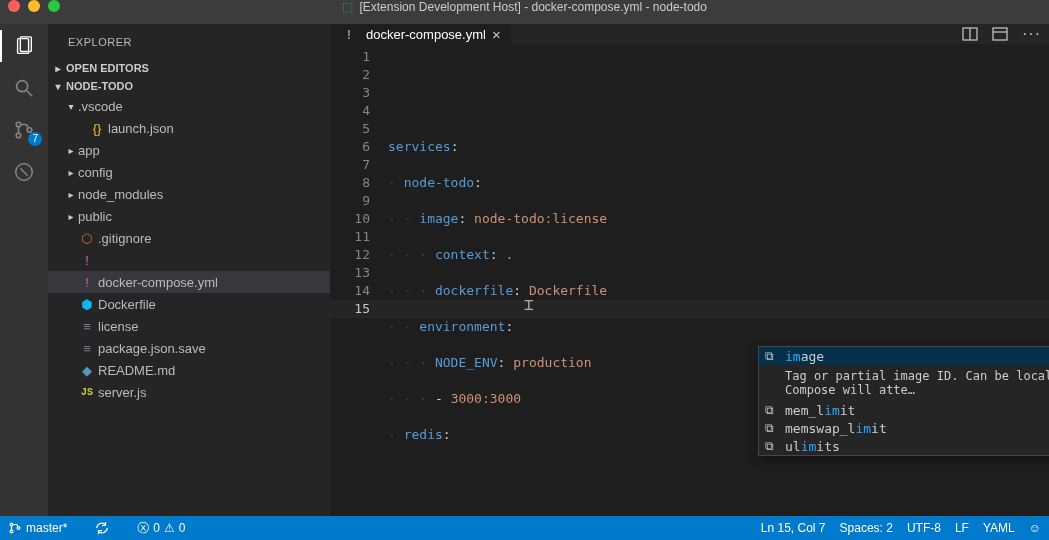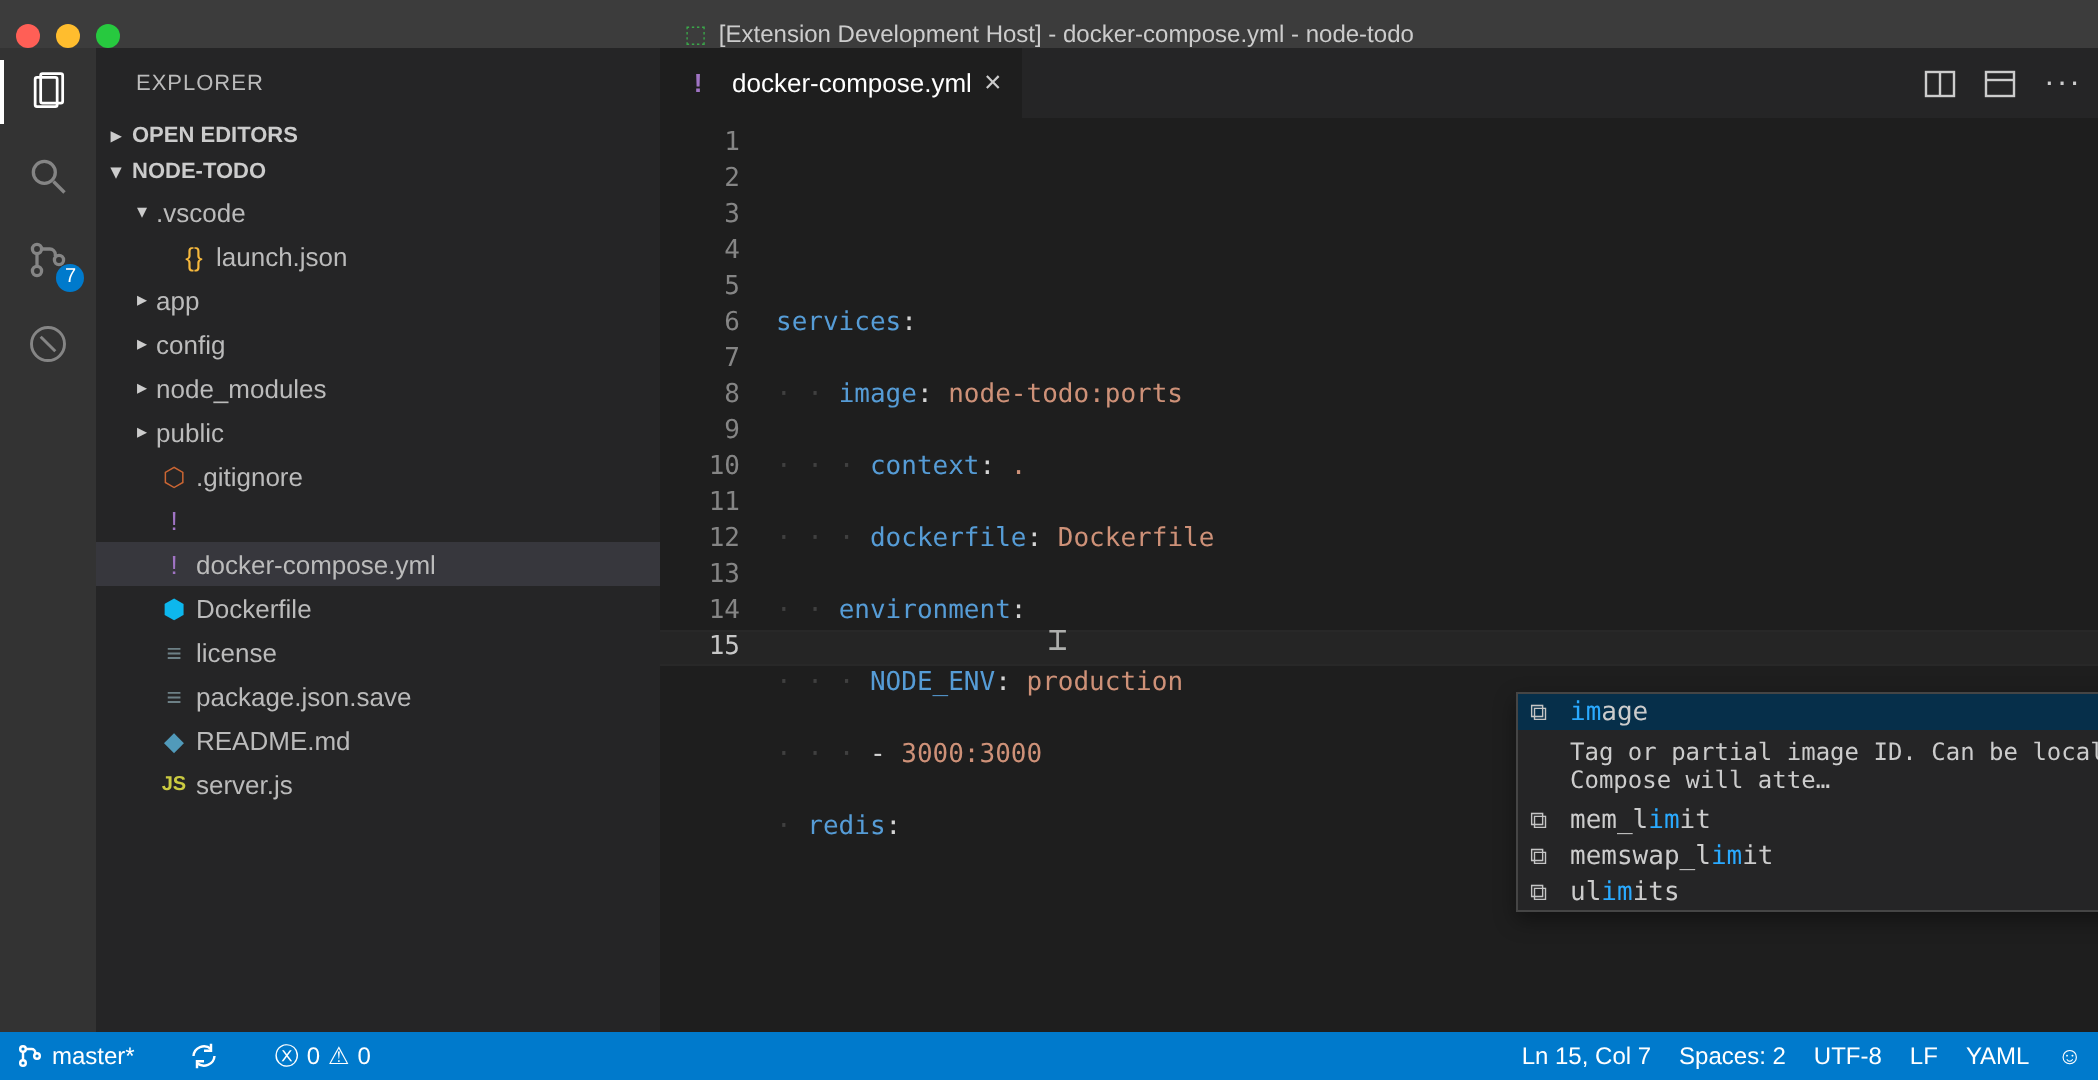--- a/index.html
+++ b/index.html
@@ -8,21 +8,21 @@
     font-family: -apple-system, "Segoe UI", Arial, sans-serif;
     font-size: 13px;
     background: #1e1e1e;
     color: #cccccc;
     overflow: hidden;
     position: relative;
   }
   .titlebar {
     height: 24px;
     background: #3c3c3c;
-    display: flex; align-items: flex-end;
+    display: flex; align-items: flex-start;
     padding-left: 8px;
     position: relative;
   }
   .traffic { display:flex; gap:8px; }
   .traffic div { width:12px; height:12px; border-radius:50%; }
   .tl-close{background:#ff5f56;} .tl-min{background:#ffbd2e;} .tl-max{background:#27c93f;}
   .titlebar-title { position:absolute; left:0; right:0; text-align:center; font-size:12px; color:#ccc; }
   .tl-icon { color:#3ba74a; margin-right:6px; }
   .main { display:flex; height:492px; }
   .activity-bar {
@@ -43,21 +43,21 @@
     display:flex; flex-direction:column;
   }
   .sb-title { height:35px; display:flex; align-items:center; padding-left:20px; font-size:11px; letter-spacing:0.5px; color:#bbb; }
   .sb-section-header { display:flex; align-items:center; padding:3px 4px 3px 4px; font-size:11px; font-weight:700; color:#ccc; cursor:pointer;}
   .sb-chevron { width:12px; display:inline-block; text-align:center; font-size:10px; margin-right:2px; color:#ccc;}
   .tree { font-size:13px; }
   .tree-row { display:flex; align-items:center; height:22px; padding-left:0; cursor:pointer; }
   .tree-row.selected { background:#37373d; }
   .tw { width:14px; display:inline-block; text-align:center; font-size:10px; color:#ccc; }
   .ficon { width:18px; display:inline-block; text-align:center; font-size:13px; margin-right:2px;} .ic-json{color:#f5b83d;} .ic-yml{color:#a074c4;}
-  .ic-docker{color:#0db7ed;} .ic-md{color:#519aba;} .ic-js{color:#cbcb41;}
+  .ic-docker{color:#0db7ed;} .ic-md{color:#519aba;} .ic-js{color:#cbcb41;font-family:Liberation Mono, monospace;}
   .ic-git{color:#cc6633;} .ic-lic{color:#6d8086;}
   .indent { display:inline-block; }
   .editor-area { flex:1; display:flex; flex-direction:column; background:#1e1e1e; position:relative;}
   .tabs { height:35px; background:#252526; display:flex; align-items:stretch; }
   .tab { display:flex; align-items:center; background:#1e1e1e; padding:0 10px; gap:6px; font-size:13px; color:#fff; border-right:1px solid #252526;}
   .tab .tab-close { color:#ccc; font-size:15px; cursor:pointer; }
   .tab-actions { margin-left:auto; display:flex; align-items:center; padding-right:8px; gap:14px; color:#ccc; font-size:16px;}
   .editor { flex:1; display:flex; font-family: Menlo, Consolas, monospace; font-size:13px; line-height:18px; position:relative;}
   .gutter { width:58px; text-align:right; padding-right:18px; color:#858585; padding-top:4px;}
   .code { flex:1; padding-top:4px; white-space:pre; color:#d4d4d4; position:relative;}
@@ -257,21 +257,22 @@
           <div>11</div>
           <div>12</div>
         <div>13</div>
           <div>14</div>
           <div style="color:#c6c6c6">15</div>
       </div>
       <div class="code">
 <div> </div>
 <div> </div>
 <div><span class="tk-key">services</span><span class="tk-punc">:</span></div>
-<div><span class="tk-indent">·</span> <span class="tk-indent">·</span> <span class="tk-key">image</span><span class="tk-punc">:</span> <span class="tk-str">node-todo:ports</span></div>
+<div><span class="tk-indent">·</span> <span class="tk-key">node-todo</span><span class="tk-punc">:</span></div>
+<div><span class="tk-indent">·</span> <span class="tk-indent">·</span> <span class="tk-key">image</span><span class="tk-punc">:</span> <span class="tk-str">node-todo:license</span></div>
 <div><span class="tk-indent">·</span> <span class="tk-indent">·</span> <span class="tk-indent">·</span> <span class="tk-key">context</span><span class="tk-punc">:</span> <span class="tk-str">.</span></div>
 <div><span class="tk-indent">·</span> <span class="tk-indent">·</span> <span class="tk-indent">·</span> <span class="tk-key">dockerfile</span><span class="tk-punc">:</span> <span class="tk-str">Dockerfile</span></div>
 <div><span class="tk-indent">·</span> <span class="tk-indent">·</span> <span class="tk-key">environment</span><span class="tk-punc">:</span></div>
 <div><span class="tk-indent">·</span> <span class="tk-indent">·</span> <span class="tk-indent">·</span> <span class="tk-key">NODE_ENV</span><span class="tk-punc">:</span> <span class="tk-str">production</span></div>
 <div><span class="tk-indent">·</span> <span class="tk-indent">·</span> <span class="tk-indent">·</span> <span class="tk-punc">-</span> <span class="tk-str">3000:3000</span></div>
 <div><span class="tk-indent">·</span> <span class="tk-key">redis</span><span class="tk-punc">:</span></div>
 
         <span class="text-cursor" style="left:136px; top:252px;">⌶</span>
       </div>
     </div>

